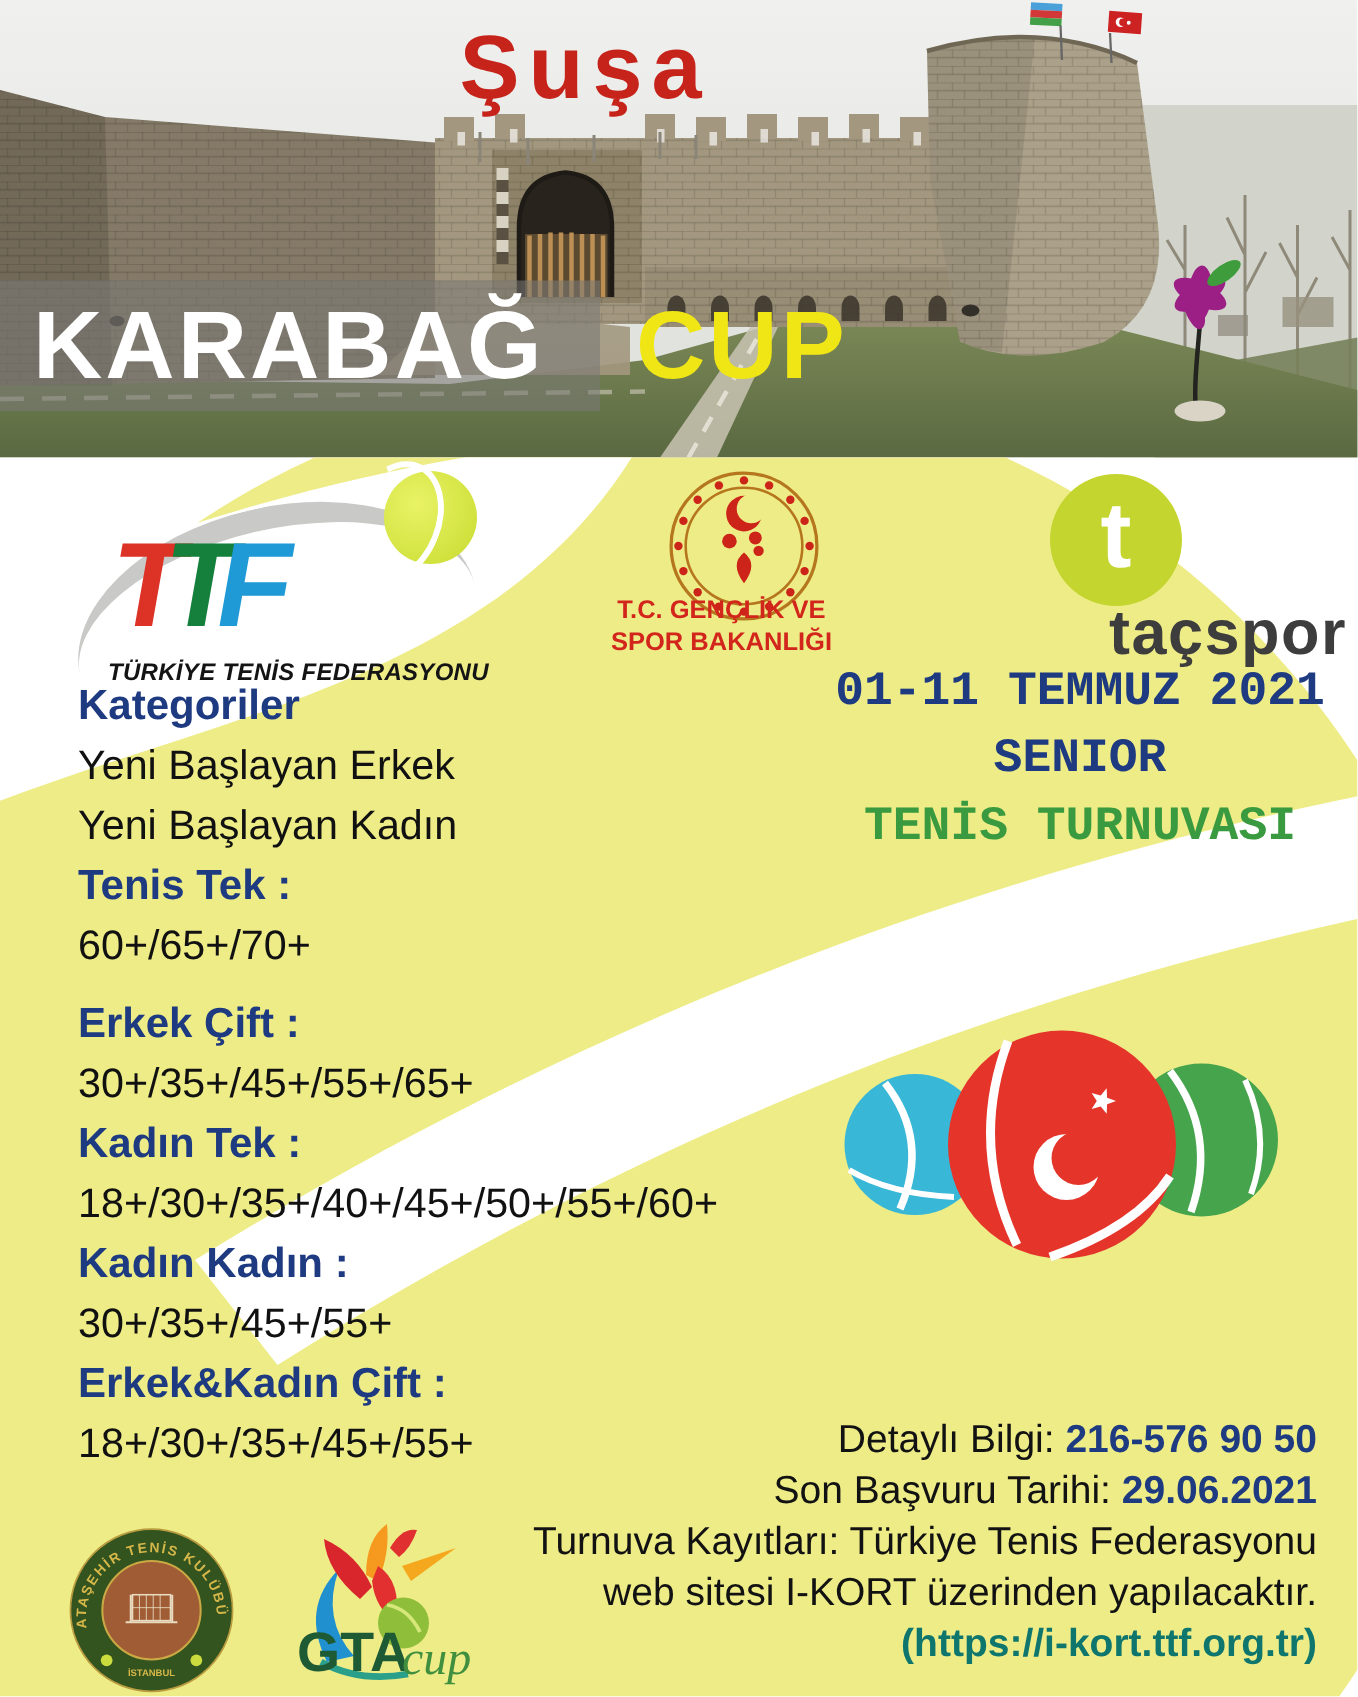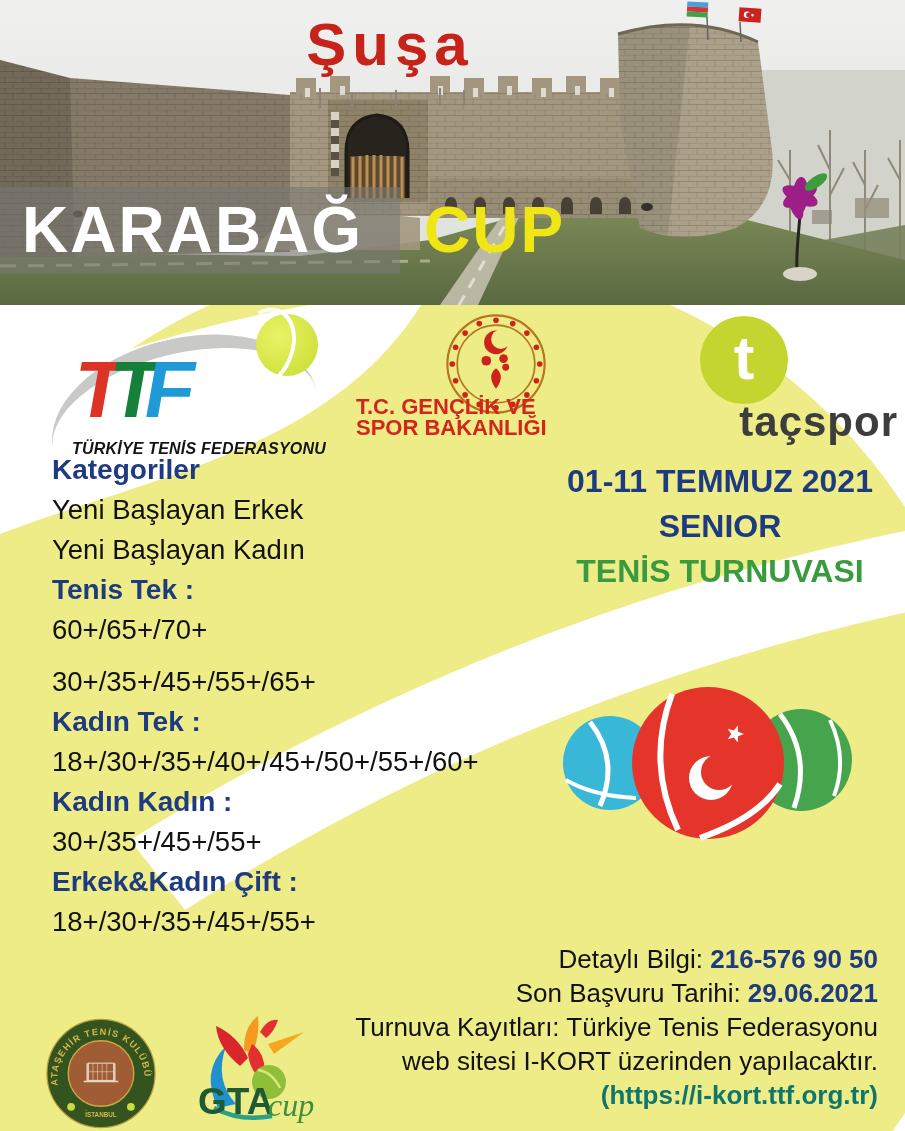--- a/index.html
+++ b/index.html
@@ -32,39 +32,39 @@
             transform:rotate(22deg);}
   .ttf-letters{left:12px;top:26px;font-size:80px;font-weight:800;transform:skewX(-10deg);letter-spacing:-14px;}
   .ttf-letters .t1{color:#dd3226;}
   .ttf-letters .t2{color:#15803c;}
   .ttf-letters .t3{color:#1f9ad6;}
   .ttf-caption{left:8px;top:122px;width:280px;font-size:16px;font-weight:bold;font-style:italic;
                color:#141414;letter-spacing:0.2px;}
 
   
   .ministry{left:418px;top:310px;width:140px;height:140px;text-align:center;}
-  .ministry-caption{left:356px;top:396px;width:250px;font-size:22px;line-height:21px;
+  .ministry-caption{left:356px;top:396px;width:250px;text-align:center;font-size:17px;line-height:21px;
                     font-weight:bold;color:#d2251c;}
 
   
   .tacspor{left:648px;top:316px;width:250px;height:130px;}
   .tacspor-circle{left:52px;top:0;width:88px;height:88px;border-radius:50%;background:#c5d52f;
                   text-align:center;line-height:84px;font-size:62px;font-weight:800;color:#fff;}
   .tacspor-name{left:0;top:82px;width:250px;text-align:right;font-size:42px;font-weight:800;
                 color:#3d3d3d;letter-spacing:1px;}
 
   
   .categories{left:52px;top:450px;width:500px;}
   .cat-heading{font-size:28px;font-weight:bold;color:#1e3a80;line-height:40px;}
   .cat-line{font-size:27.5px;color:#111;line-height:40px;}
   .cat-label{font-size:28px;font-weight:bold;color:#1e3a80;line-height:40px;}
   .cat-gap{height:12px;}
 
   
-  .event{left:540px;top:459px;width:360px;text-align:center;}
+  .event{left:540px;top:438px;width:360px;text-align:center;font-family:Liberation Mono, monospace;}
   .event-dates,.event-level{font-size:32px;font-weight:800;color:#1e3a80;line-height:45px;}
   .event-type{font-size:32px;font-weight:800;color:#3a9a3f;line-height:45px;}
 
   
   .balls{left:548px;top:668px;width:365px;height:185px;}
 
   
   .contact{left:300px;top:942px;width:578px;text-align:right;}
   .contact .row{font-size:26px;line-height:34px;color:#121212;}
   .contact .val{font-weight:bold;color:#1e3a80;}
@@ -284,20 +284,21 @@
   <div class="abs tacspor-name">taçspor</div>
 </div>
 
 <div class="abs categories">
   <div class="cat-heading">Kategoriler</div>
   <div class="cat-line">Yeni Başlayan Erkek</div>
   <div class="cat-line">Yeni Başlayan Kadın</div>
   <div class="cat-label">Tenis Tek :</div>
   <div class="cat-line">60+/65+/70+</div>
   <div class="cat-gap"></div>
+  <div class="cat-label">Erkek Çift :</div>
   <div class="cat-line">30+/35+/45+/55+/65+</div>
   <div class="cat-label">Kadın Tek :</div>
   <div class="cat-line">18+/30+/35+/40+/45+/50+/55+/60+</div>
   <div class="cat-label">Kadın Kadın :</div>
   <div class="cat-line">30+/35+/45+/55+</div>
   <div class="cat-label">Erkek&amp;Kadın Çift :</div>
   <div class="cat-line">18+/30+/35+/45+/55+</div>
 </div>
 
 <div class="abs event">

